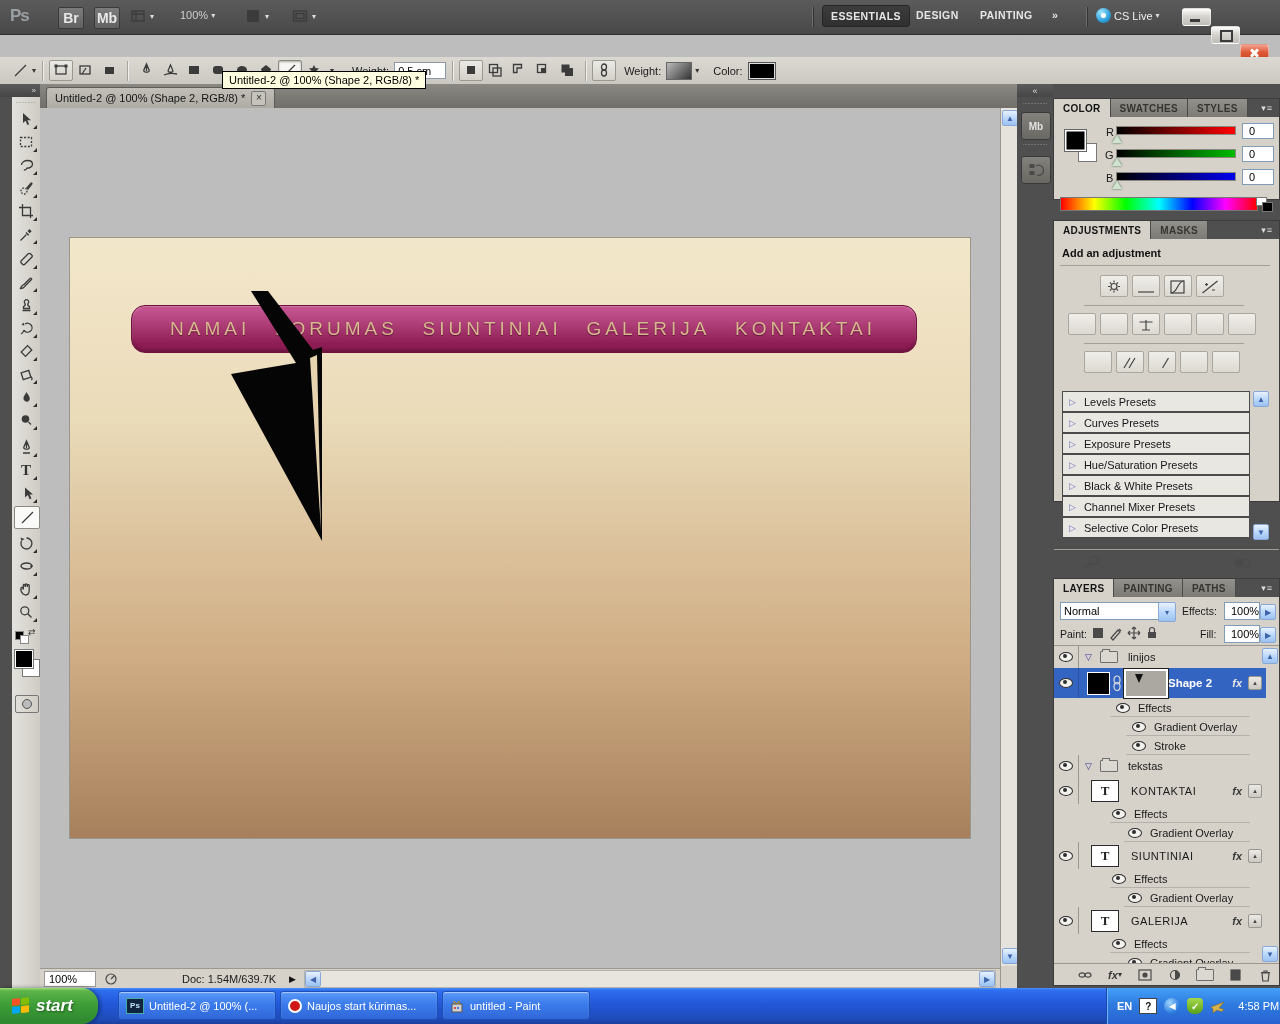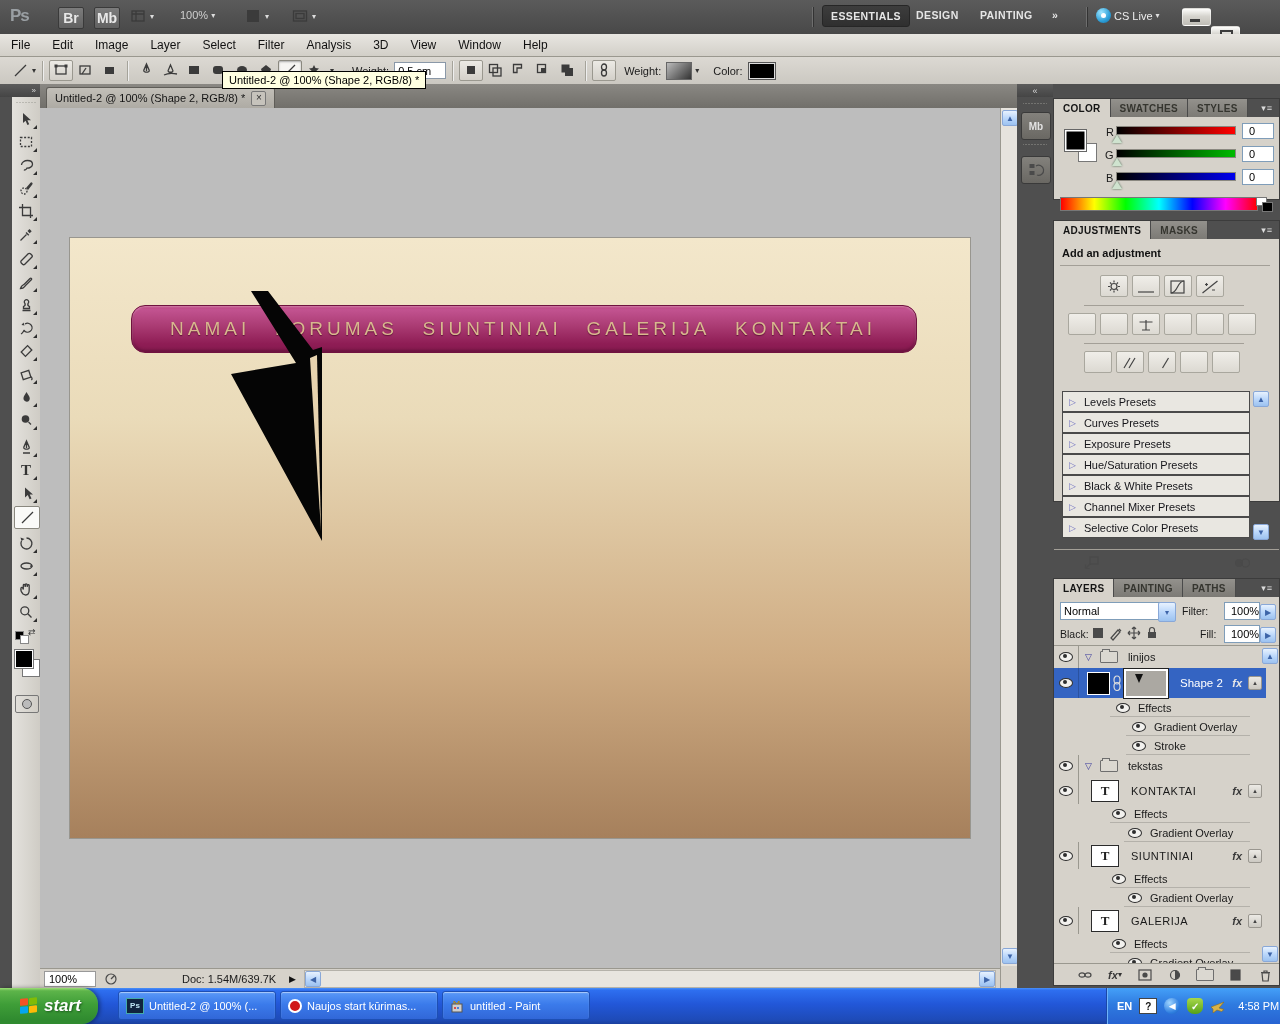--- a/index.html
+++ b/index.html
@@ -97,21 +97,21 @@
   .tthumb{width:26px;height:20px;background:#fff;border:1px solid #2b2b2b;box-shadow:0 0 0 1px #d8d5ce;display:flex;align-items:center;justify-content:center;font-family:"Liberation Serif",serif;font-weight:bold;font-size:13px;color:#222;flex:none}
   .effline{position:absolute;left:56px;right:16px;bottom:0;border-bottom:1px solid #b4b1aa}
   .bbtn{display:flex;align-items:center;justify-content:center;width:22px;height:18px}
   svg.bi{width:17px;height:16px}
   svg.bi *{stroke:#4a4a4a;fill:none;stroke-width:1.2}
   svg.bi .f{stroke:none;fill:#4a4a4a}
   
   .taskbar{left:0;top:988px;width:1280px;height:36px;background:linear-gradient(180deg,#4a90f6 0%,#2e6ff0 6%,#2257d8 45%,#1e4bb8 88%,#1a3f9e 100%)}
   .startbtn{left:0;top:0;width:98px;height:36px;border-radius:0 16px 16px 0;
             background:linear-gradient(180deg,#9ede77 0%,#5db44a 8%,#3f9e38 45%,#2f8a2f 90%);
-            box-shadow:2px 0 4px rgba(0,0,0,.4);display:flex;align-items:center;gap:6px;padding-left:20px;box-sizing:border-box}
+            box-shadow:2px 0 4px rgba(0,0,0,.4);display:flex;align-items:center;gap:6px;padding-left:12px;box-sizing:border-box}
   .startlabel{color:#fff;font-size:17px;font-weight:bold;font-style:italic;text-shadow:1px 1px 2px #1d5c1d}
   .flag{width:18px;height:16px;display:grid;grid-template-columns:8px 8px;grid-template-rows:7px 7px;gap:1px;transform:skewY(-6deg)}
   .flag span{border-radius:1px}
   .taskbtn{position:absolute;top:3px;height:29px;border-radius:3px;border:1px solid #1d4fb4;
            background:linear-gradient(180deg,#5a99f8,#3b7beb 45%,#3167d8);box-shadow:inset 0 1px 1px rgba(255,255,255,.5);
            display:flex;align-items:center;gap:5px;padding:0 7px;box-sizing:border-box;color:#fff;font-size:11px;white-space:nowrap;overflow:hidden}
   .tray{left:1106px;top:0;width:174px;height:36px;background:linear-gradient(180deg,#44a0f8 0%,#2f7be0 45%,#2763d2 100%);border-left:1px solid #1a47a8;box-shadow:inset 1px 0 0 #6fb4fa;display:flex;align-items:center;gap:7px;padding-left:10px;box-sizing:border-box}
   .trtime{color:#fff;font-size:11px;margin-left:4px}
   .shield{width:16px;height:16px;border-radius:4px 4px 7px 7px;background:linear-gradient(#a8d84a,#55a018);display:flex;align-items:center;justify-content:center;color:#fff;font-size:10px;font-weight:bold}
   .bluecirc{width:16px;height:16px;border-radius:50%;background:radial-gradient(circle at 35% 30%,#9fd4ff,#2f7fe0 65%,#1c5cb8);color:#fff;font-size:9px;display:flex;align-items:center;justify-content:center}
@@ -169,33 +169,20 @@
     <div class="ab tbflat" style="left:1096px;top:8px">
       <span class="cslive-dot"></span>
       <span style="color:#eee">CS Live</span>
       <span class="caretl">▾</span>
     </div>
     <div class="ab wbtn wmin" style="left:1182px;top:8px"></div>
     <div class="ab wbtn wres" style="left:1211px;top:8px"></div>
     <div class="ab wbtn wclose" style="left:1240px;top:8px"></div>
   </div>
 
-  <div class="ab menubar">
-    <span class="menuitem">File</span>
-    <span class="menuitem">Edit</span>
-    <span class="menuitem">Image</span>
-    <span class="menuitem">Layer</span>
-    <span class="menuitem">Select</span>
-    <span class="menuitem">Filter</span>
-    <span class="menuitem">Analysis</span>
-    <span class="menuitem">3D</span>
-    <span class="menuitem">View</span>
-    <span class="menuitem">Window</span>
-    <span class="menuitem">Help</span>
-  </div>
 
   <div class="ab optionsbar">
     <div class="obtn" style="margin-left:8px">
       <svg class="t">
           <path d="M3 14L14 3"></path>
         </svg>
     </div>
     <span class="caret">▾</span>
     <div class="osep"></div>
     <div class="obtn raise">
@@ -689,24 +676,24 @@
       <div class="tabstrip">
         <div class="ptab on">LAYERS</div>
         <div class="ptab">PAINTING</div>
         <div class="ptab">PATHS</div>
         <div class="pmenu">▾≡</div>
       </div>
       <div class="ab ofield" style="left:6px;top:23px;width:96px;height:16px;border-color:#7F9DB9">
           <span>Normal</span>
         </div>
       <div class="xa" style="left:104px;top:23px;width:16px;height:18px">▾</div>
-      <span class="ab tx" style="left:128px;top:26px;font-size:10.5px">Filter:</span>
+      <span class="ab tx" style="left:128px;top:26px;font-size:10.5px">Effects:</span>
       <div class="vbox" style="left:170px;top:23px;width:36px;height:18px">100%</div>
       <div class="xa" style="left:206px;top:25px">▶</div>
-      <span class="ab tx" style="left:6px;top:49px;font-size:10.5px">Black:</span>
+      <span class="ab tx" style="left:6px;top:49px;font-size:10.5px">Paint:</span>
       <div class="ab bbtn" style="left:36px;top:45px;width:16px">
           <svg class="bi">
             <rect x="3" y="3" width="10" height="10" fill="#eee" class="f"></rect>
             <rect x="3" y="3" width="5" height="5" fill="#999" class="f"></rect>
             <rect x="8" y="8" width="5" height="5" fill="#999" class="f"></rect>
           </svg>
         </div>
       <div class="ab bbtn" style="left:54px;top:45px;width:16px">
           <svg class="bi">
             <path d="M3 13l7-8 2 2-7 8z"></path>
@@ -744,21 +731,21 @@
               <span class="eye"></span>
             </div>
           <span style="margin-left:8px;width:21px;height:21px;background:#000;border:1px solid #fff;flex:none"></span>
           <svg style="width:10px;height:16px;margin-left:2px;flex:none">
               <ellipse cx="5" cy="5" rx="3" ry="4" fill="none" stroke="#ddd" stroke-width="1.2"></ellipse>
               <ellipse cx="5" cy="11.5" rx="3" ry="4" fill="none" stroke="#ddd" stroke-width="1.2"></ellipse>
             </svg>
           <span style="margin-left:2px;width:40px;height:25px;background:#aba8a2;border:2px solid #fff;outline:1px solid #222;flex:none;position:relative">
               <i style="position:absolute;left:9px;top:3px;width:0;height:0;border-left:4px solid transparent;border-right:4px solid transparent;border-top:9px solid #111"></i>
             </span>
-          <span style="margin-left:12px;font-weight:normal;font-size:11.5px">Shape 2</span>
+          <span style="margin-left:0;font-weight:bold;font-size:11.5px">Shape 2</span>
           <span class="fx" style="margin-left:auto;color:#e6e6e6">fx</span>
           <span class="collbtn" style="margin:0 4px 0 6px">▴</span>
         </div>
         <div class="lrow" style="top:52px;height:19px">
             <span class="eye" style="margin-left:62px"></span>
             <span style="margin-left:8px">Effects</span>
             <span class="effline"></span>
           </div>
         <div class="lrow" style="top:71px;height:19px">
             <span class="eye" style="margin-left:78px"></span>

